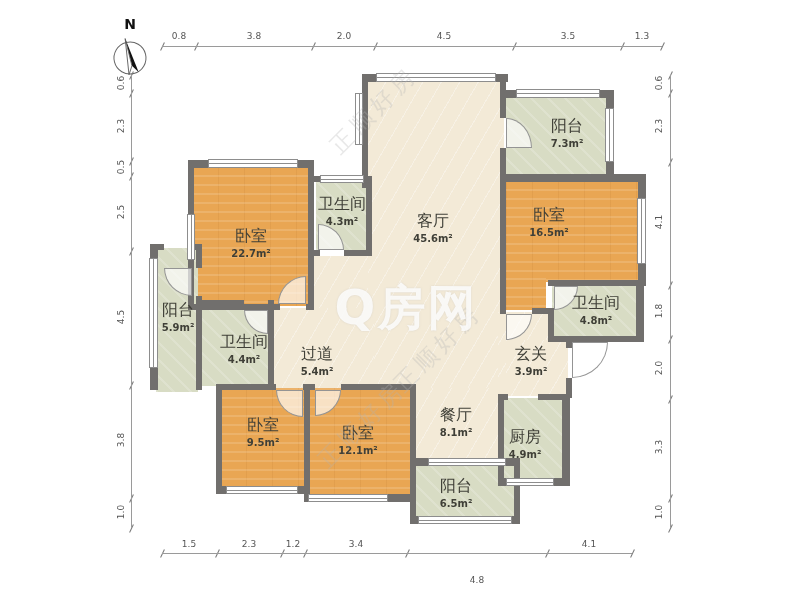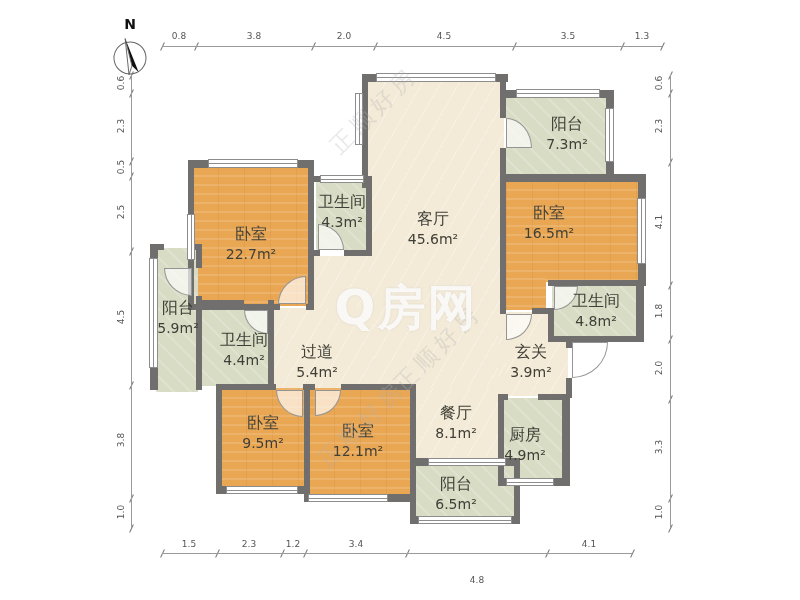--- a/index.html
+++ b/index.html
@@ -20,21 +20,21 @@
   
   .win{position:absolute;background:#fff;border:1px solid #8d8d8d;box-sizing:border-box;}
   .win-h{background:linear-gradient(#8d8d8d,#8d8d8d) center/100% 1px no-repeat,#fff;}
   .win-v{background:linear-gradient(#8d8d8d,#8d8d8d) center/1px 100% no-repeat,#fff;}
   
   .door{position:absolute;background:rgba(255,255,255,.66);border:1px solid #949494;box-sizing:border-box;}
   
   .rlabel{position:absolute;transform:translate(-50%,-50%);text-align:center;color:#3f3f37;
           white-space:nowrap;line-height:1.35;z-index:6;}
   .rlabel .nm{font-size:16px;display:block;}
-  .rlabel .ar{font-size:14px;display:block;}
+  .rlabel .ar{font-size:10px;display:block;font-weight:bold;}
   
   .dimline{position:absolute;background:#9a9a9a;z-index:2;}
   .dimlab{position:absolute;font-size:9px;color:#555;width:30px;text-align:center;z-index:2;}
   .dimlab.vert{transform:rotate(-90deg);}
   .tick{position:absolute;width:9px;height:1px;background:#777;}
   
   .north-n{position:absolute;left:120px;top:16px;width:20px;text-align:center;
            font-weight:bold;font-size:14px;color:#111;}
   .compass{position:absolute;left:108px;top:32px;}
   

